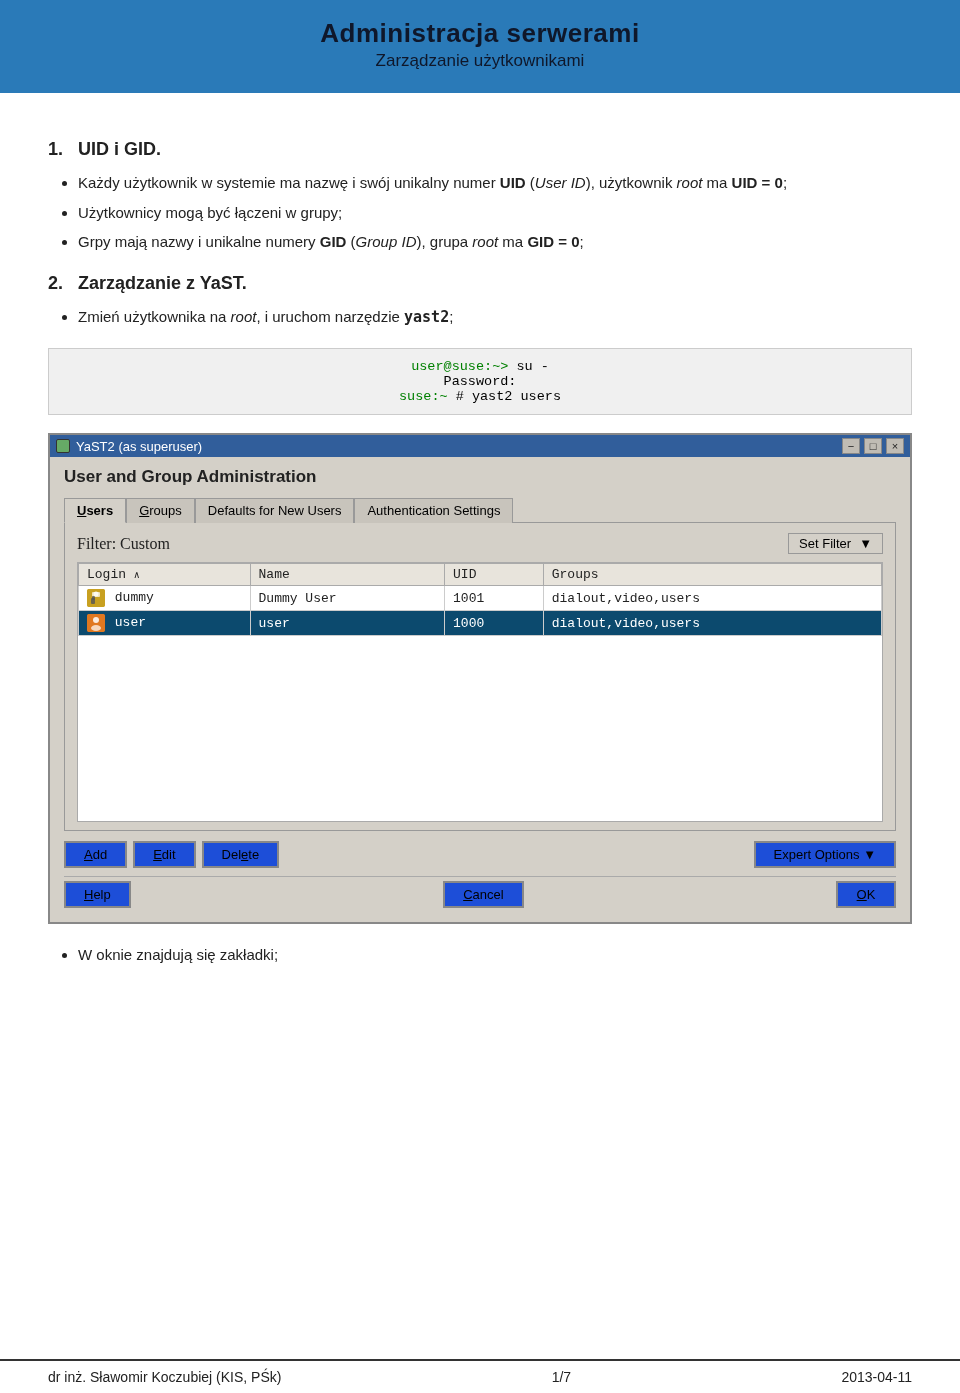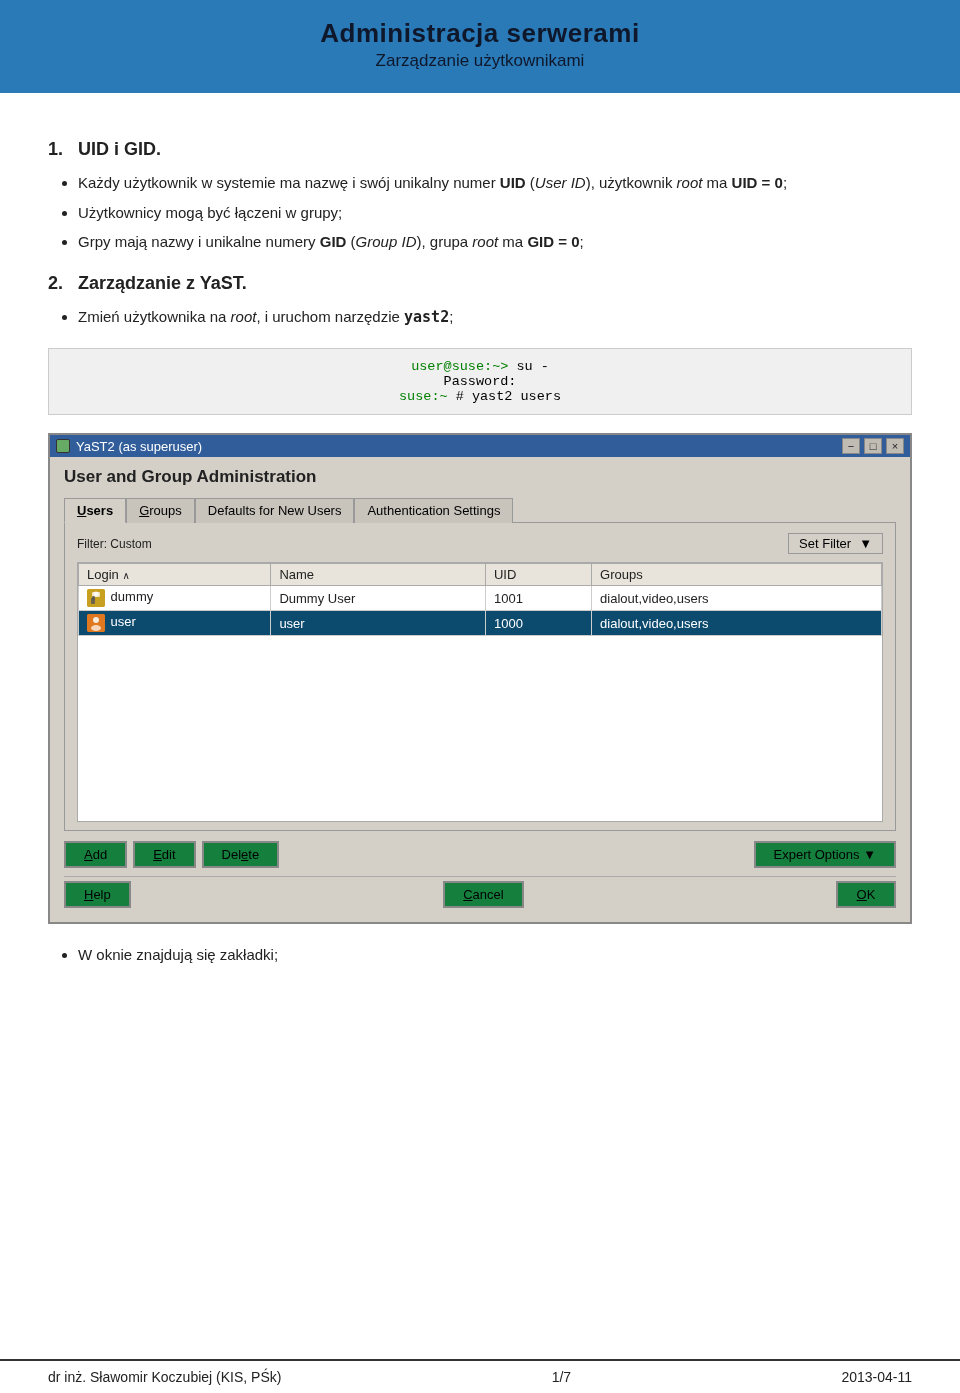--- a/index.html
+++ b/index.html
@@ -157,40 +157,42 @@
     }
 
     
     .yast-filter-row {
       display: flex;
       align-items: center;
       justify-content: space-between;
       margin-bottom: 8px;
     }
     .yast-filter-label {
-      font-size: 12px;
+      font-size: 16px;
+      font-family: Liberation Serif, serif;
     }
     .yast-set-filter-btn {
       background: #d4d0c8;
       border: 1px solid #999;
       padding: 2px 10px;
       font-size: 13px;
       cursor: pointer;
       display: flex;
       align-items: center;
       gap: 8px;
     }
 
     
     .yast-table {
       width: 100%;
       border-collapse: collapse;
       background: #fff;
       border: 1px solid #999;
       font-size: 13px;
+      font-family: Liberation Mono, monospace;
     }
     .yast-table th {
       background: #e8e4dc;
       border: 1px solid #aaa;
       padding: 3px 8px;
       text-align: left;
       font-weight: normal;
     }
     .yast-table td {
       border: 1px solid #ccc;
@@ -229,21 +231,21 @@
 
     
     .yast-bottom-btns {
       display: flex;
       align-items: center;
       justify-content: space-between;
       margin-top: 10px;
     }
     .yast-btn-group { display: flex; gap: 6px; }
     .yast-btn {
-      background: #15803d;
+      background: #1d4ed8;
       border: 2px solid #888;
       padding: 4px 18px;
       font-size: 13px;
       cursor: pointer;
       min-width: 60px;
       text-align: center;
     }
     .yast-btn-underline { text-decoration: underline; }
 
     .yast-footer-row {

